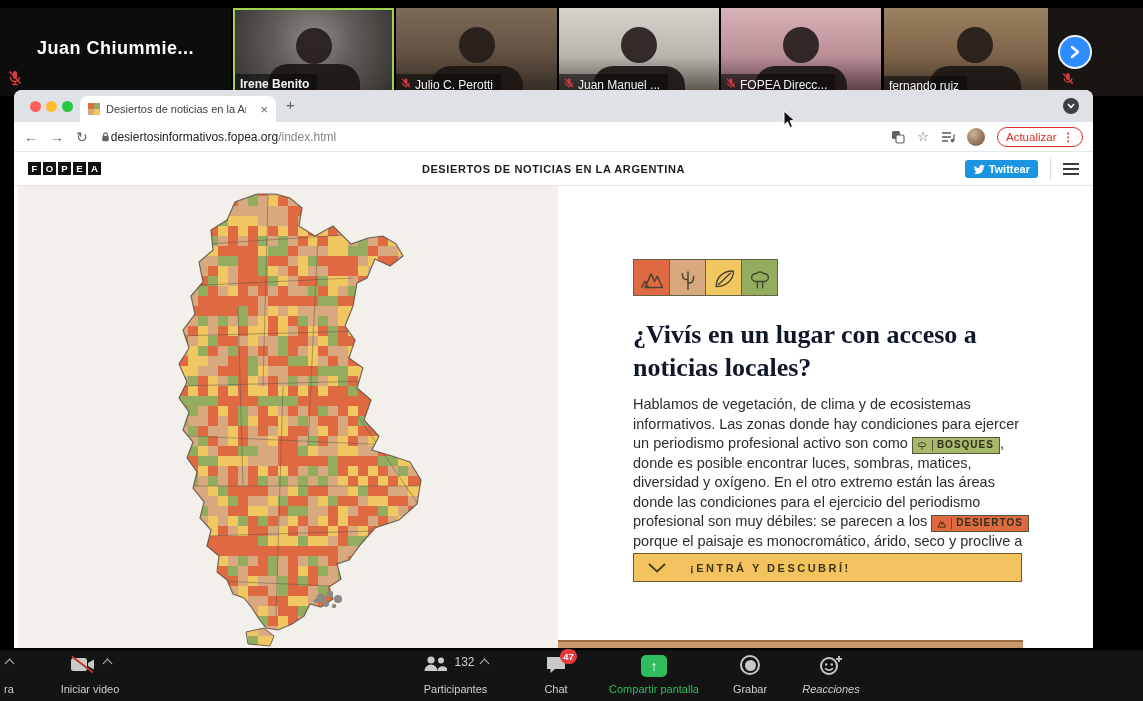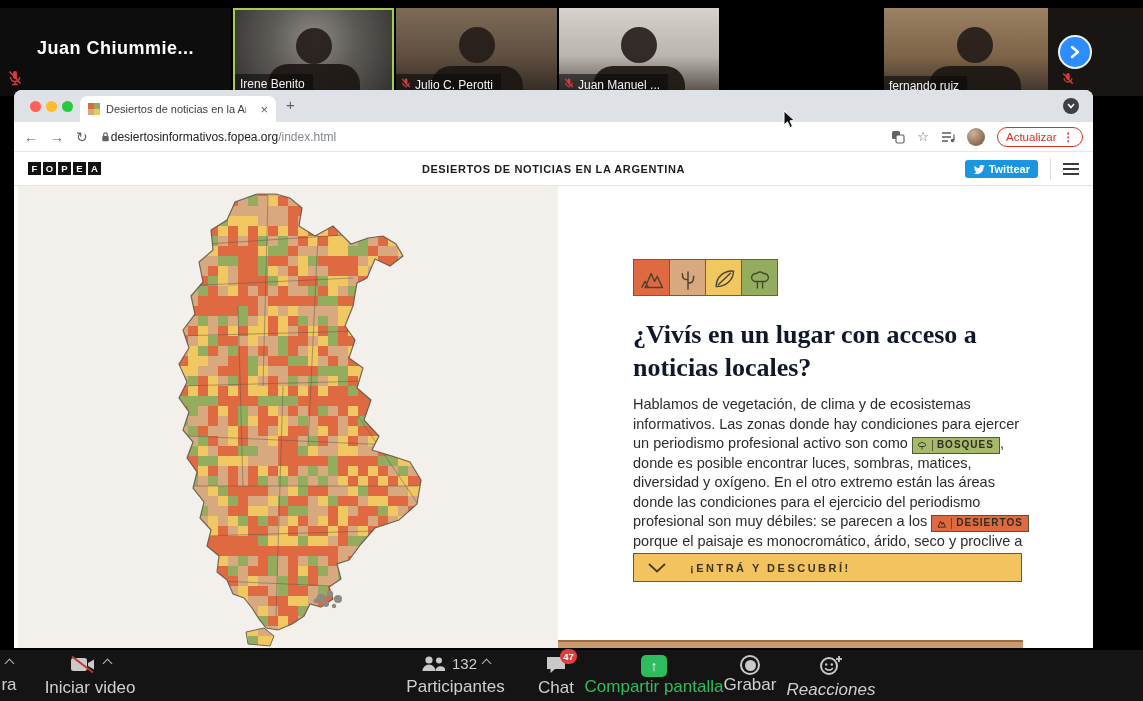--- a/index.html
+++ b/index.html
@@ -5,21 +5,21 @@
   html,body{margin:0;padding:0;background:#000;}
   *{box-sizing:border-box;}
   .screen{position:relative;width:1143px;height:701px;background:#000;overflow:hidden;
     font-family:"Liberation Sans",sans-serif;}
 
   
   .video-strip{position:absolute;left:0;top:8px;width:1143px;height:88px;background:#000;}
   .tile{position:absolute;top:0;height:88px;overflow:hidden;background:#151515;}
   .tile-0{left:0;width:231px;background:#0d0d0d;}
   .tile-1{left:233px;width:161px;border:2px solid #a3cf4e;background:
-    radial-gradient(circle at 50% 35%,#8d8a85 0%,#5d5a56 45%,#32302e 100%);}
+    radial-gradient(circle at 50% 35%,#8d8a85 0%,#5d5a56 45%,#32302e 100%); font-weight: bold;}
   .tile-2{left:396px;width:161px;background:linear-gradient(180deg,#7d6b58 0%,#5f4f40 55%,#2e2721 100%);}
   .tile-3{left:559px;width:160px;background:linear-gradient(180deg,#d6d2cc 0%,#b9b4ad 55%,#4c463f 100%);}
   .tile-4{left:721px;width:160px;background:linear-gradient(180deg,#d8b3b8 0%,#b98e95 55%,#4a3336 100%);}
   .tile-5{left:884px;width:182px;background:linear-gradient(180deg,#9c8264 0%,#7d6347 55%,#39302a 100%);}
   .tile-6{left:1048px;width:95px;background:#181512;}
   .person{position:absolute;left:50%;top:22%;width:36px;height:36px;border-radius:50%;
     transform:translateX(-50%);background:rgba(35,28,24,.9);}
   .shoulders{position:absolute;left:50%;bottom:-4px;width:92px;height:34px;border-radius:20px 20px 0 0;
     transform:translateX(-50%);background:rgba(28,23,20,.92);}
   .name-tag{position:absolute;left:0;bottom:0;display:flex;align-items:center;gap:4px;
@@ -98,21 +98,21 @@
   .cta{position:absolute;left:75px;top:367px;width:389px;height:29px;background:#f2c35e;
     border:1px solid #6e5a26;display:flex;align-items:center;padding:0 14px;gap:24px;}
   .cta-label{font-size:11px;font-weight:bold;letter-spacing:2.5px;color:#3e3416;}
   .next-section-bar{position:absolute;left:0;bottom:0;width:465px;height:8px;background:#c99a6b;
     border-top:2px solid #9c6b44;}
 
   
   .zoom-toolbar{position:absolute;left:0;top:650px;width:1143px;height:51px;background:#141414;}
   .zt-item{position:absolute;top:0;height:51px;display:flex;flex-direction:column;
     align-items:center;justify-content:space-between;padding:5px 0 6px;}
-  .zt-label{font-size:17px;color:#cfcfcf;white-space:nowrap;}
+  .zt-label{font-size:11px;color:#cfcfcf;white-space:nowrap;}
   .zt-green{color:#2dbd5e;}
   .iconrow{display:flex;align-items:flex-start;gap:8px;}
   .caret{width:7px;height:7px;border-left:1.6px solid #b9b9b9;border-top:1.6px solid #b9b9b9;
     transform:rotate(45deg);margin-top:5px;}
   .share-icon{width:26px;height:22px;background:#2dbd5e;border-radius:5px;display:flex;
     align-items:center;justify-content:center;color:#fff;font-size:14px;font-weight:bold;line-height:1;}
   .record-icon{width:20px;height:20px;border:2px solid #c9c9c9;border-radius:50%;
     display:flex;align-items:center;justify-content:center;}
   .record-icon i{width:11px;height:11px;border-radius:50%;background:#c9c9c9;}
   .chat-wrap{position:relative;}
@@ -169,20 +169,33 @@
         <span><svg width="10" height="13" viewBox="0 0 14 16">
               <rect x="5" y="1" width="4" height="8" rx="2" fill="#d93b3b"></rect>
               <path d="M2.5 7 a4.5 4.5 0 0 0 9 0" stroke="#d93b3b" stroke-width="1.6" fill="none"></path>
               <line x1="7" y1="12" x2="7" y2="14" stroke="#d93b3b" stroke-width="1.6"></line>
               <line x1="1.5" y1="1.5" x2="12.5" y2="13.5" stroke="#d93b3b" stroke-width="1.8"></line>
             </svg></span>
         <span>Juan Manuel ...</span>
       </div>
     </div>
 
+    <div class="tile tile-4">
+      <div class="person"></div>
+      <div class="shoulders"></div>
+      <div class="name-tag">
+        <span><svg width="10" height="13" viewBox="0 0 14 16">
+              <rect x="5" y="1" width="4" height="8" rx="2" fill="#d93b3b"></rect>
+              <path d="M2.5 7 a4.5 4.5 0 0 0 9 0" stroke="#d93b3b" stroke-width="1.6" fill="none"></path>
+              <line x1="7" y1="12" x2="7" y2="14" stroke="#d93b3b" stroke-width="1.6"></line>
+              <line x1="1.5" y1="1.5" x2="12.5" y2="13.5" stroke="#d93b3b" stroke-width="1.8"></line>
+            </svg></span>
+        <span>FOPEA Direcc...</span>
+      </div>
+    </div>
 
     <div class="tile tile-5">
       <div class="person"></div>
       <div class="shoulders"></div>
       <div class="name-tag">
           <span>fernando ruiz</span>
         </div>
     </div>
 
     <div class="tile tile-6">
@@ -1622,21 +1635,21 @@
     <div class="zt-item" style="left:398px;width:115px;">
       <div class="iconrow" style="gap:6px;">
         <span>
           <svg width="25" height="18" viewBox="0 0 25 18">
               <circle cx="8" cy="5" r="3.6" fill="#c9c9c9"></circle>
               <path d="M1.5 16 a6.5 6.5 0 0 1 13 0 Z" fill="#c9c9c9"></path>
               <circle cx="18" cy="5.5" r="3" fill="#c9c9c9"></circle>
               <path d="M14.5 16 a5.2 5.2 0 0 1 9.5 -2.5 V16 Z" fill="#c9c9c9"></path>
             </svg>
         </span>
-        <span class="zt-label" style="font-size:15px;">132</span>
+        <span class="zt-label" style="font-size:12px;">132</span>
         <span class="caret"></span>
       </div>
       <span class="zt-label">Participantes</span>
     </div>
 
     <div class="zt-item" style="left:528px;width:56px;">
       <div class="iconrow">
         <span class="chat-wrap">
           <span>
             <svg width="22" height="19" viewBox="0 0 22 19">

